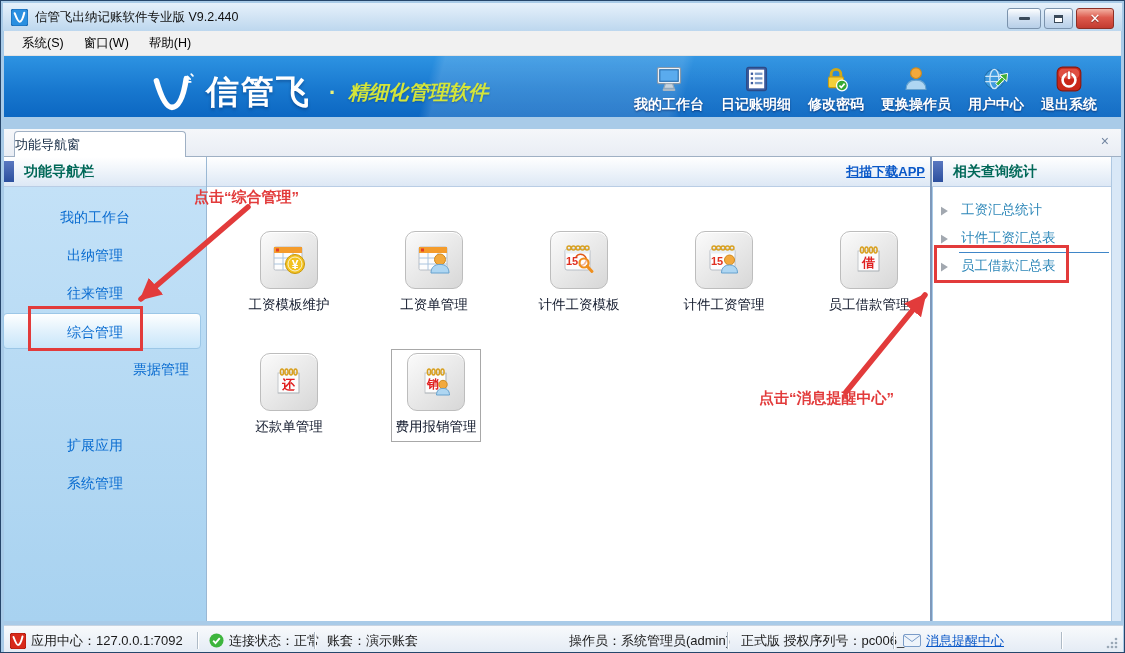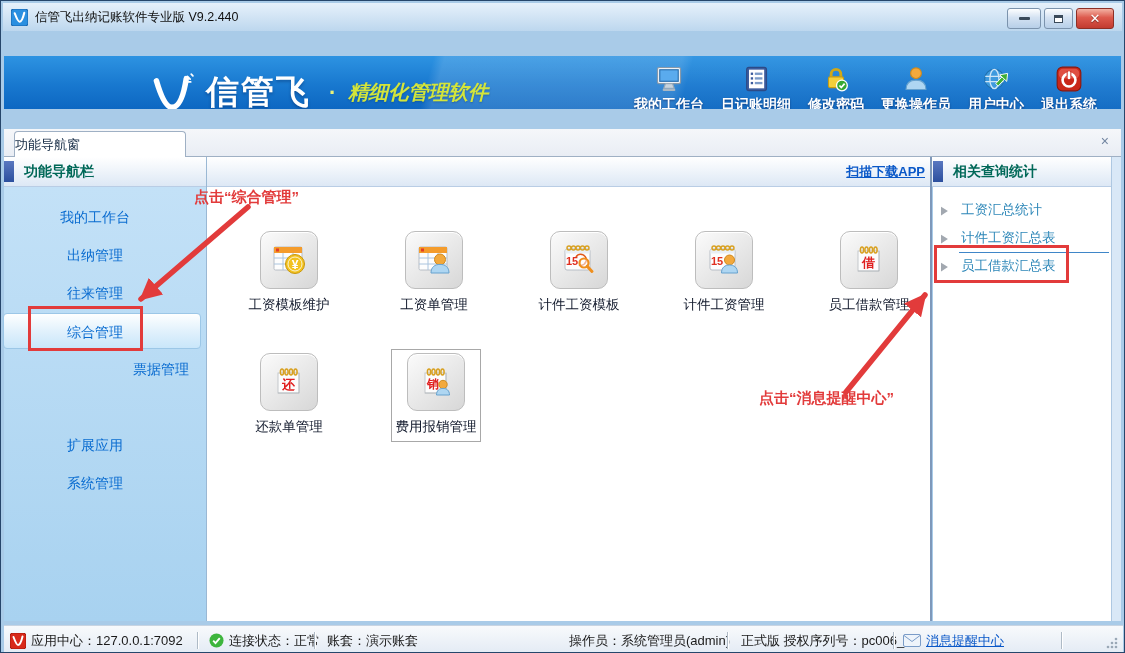--- a/index.html
+++ b/index.html
@@ -10,21 +10,21 @@
   .winbtns{position:absolute;right:8px;top:5px;display:flex;gap:3px;}
   .wbtn{height:19px;border:1px solid #7b93ad;border-radius:3px;background:linear-gradient(#fdfeff,#d4e2f2 45%,#b7cfe8);display:flex;align-items:center;justify-content:center;}
   .wbtn.min{width:32px}.wbtn.max{width:27px}.wbtn.close{width:36px;background:linear-gradient(#f3b2a3,#dd5a4d 45%,#c23b30);border-color:#8d2f26;}
   .glyph-min{width:11px;height:3px;background:#3a4a5a;border-radius:1px;}
   .glyph-max{width:9px;height:8px;border:1.5px solid #3a4a5a;border-top-width:3px;box-sizing:border-box;background:#fff;}
   .glyph-close{color:#fff;font-weight:bold;font-size:13px;line-height:1;text-shadow:0 1px 1px rgba(0,0,0,.4);}
   
   .menubar{position:absolute;top:30px;left:3px;right:3px;height:25px;background:#f1f1f1;border-bottom:1px solid #e3e3e3;display:flex;align-items:center;padding-left:8px;box-sizing:border-box;}
   .menu-item{font-size:12.5px;color:#000;padding:3px 10px;cursor:default;}
   
-  .banner{position:absolute;top:55px;left:3px;right:3px;height:53px;background:linear-gradient(180deg,#2d93e2 0%,#1878cf 55%,#0c67c2 100%);overflow:hidden;}
+  .banner{position:absolute;top:55px;left:3px;right:3px;height:61px;background:linear-gradient(180deg,#2d93e2 0%,#1878cf 55%,#0c67c2 100%);overflow:hidden;}
   .banner::before{content:"";position:absolute;inset:0;background:linear-gradient(105deg,rgba(255,255,255,0) 38%,rgba(255,255,255,.14) 39%,rgba(255,255,255,.14) 60%,rgba(255,255,255,.04) 61%);}
   .brandwrap{position:absolute;left:146px;top:14px;display:flex;align-items:center;gap:10px;}
   .brand-name{font-size:33px;font-weight:bold;color:#fff;letter-spacing:2px;text-shadow:0 2px 3px rgba(0,30,80,.35);}
   .brand-sep{font-size:22px;font-weight:bold;color:#e9f27a;margin:0 2px 0 8px;}
   .brand-slogan{font-size:20px;font-weight:bold;font-style:italic;color:#d3e53b;text-shadow:0 1px 2px rgba(0,30,80,.3);}
   .bann-toolbar{position:absolute;right:24px;top:9px;display:flex;gap:17px;}
   .tool-btn{display:flex;flex-direction:column;align-items:center;gap:3px;cursor:pointer;min-width:56px;}
   .tool-btn .lbl{font-size:14px;font-weight:bold;color:#fff;text-shadow:0 1px 2px rgba(0,0,50,.5);white-space:nowrap;}
   
   .tabstrip{position:absolute;top:128px;left:3px;right:3px;height:28px;background:linear-gradient(#f5f7fa,#e9edf4);border-bottom:1px solid #9fb0c4;box-sizing:border-box;}
@@ -83,20 +83,25 @@
         </div>
       <div class="wbtn max">
           <span class="glyph-max"></span>
         </div>
       <div class="wbtn close">
           <span class="glyph-close">✕</span>
         </div>
     </div>
   </div>
 
+  <div class="menubar">
+    <span class="menu-item">系统(S)</span>
+    <span class="menu-item">窗口(W)</span>
+    <span class="menu-item">帮助(H)</span>
+  </div>
 
   <div class="banner">
     <div class="brandwrap">
       <svg width="46" height="42" viewBox="0 0 40 38">
         <path d="M5 8 Q12 32 19 32 Q28 32 32 6" stroke="#fff" stroke-width="5" fill="none" stroke-linecap="round"></path>
         <path d="M33 4 l2.5 2.5 M36.5 2 l1.5 1.5 M34 9 l2 0" stroke="#fff" stroke-width="1.6" stroke-linecap="round"></path>
       </svg>
       <span class="brand-name">信管飞</span>
       <span class="brand-sep">·</span>
       <span class="brand-slogan">精细化管理软件</span>

